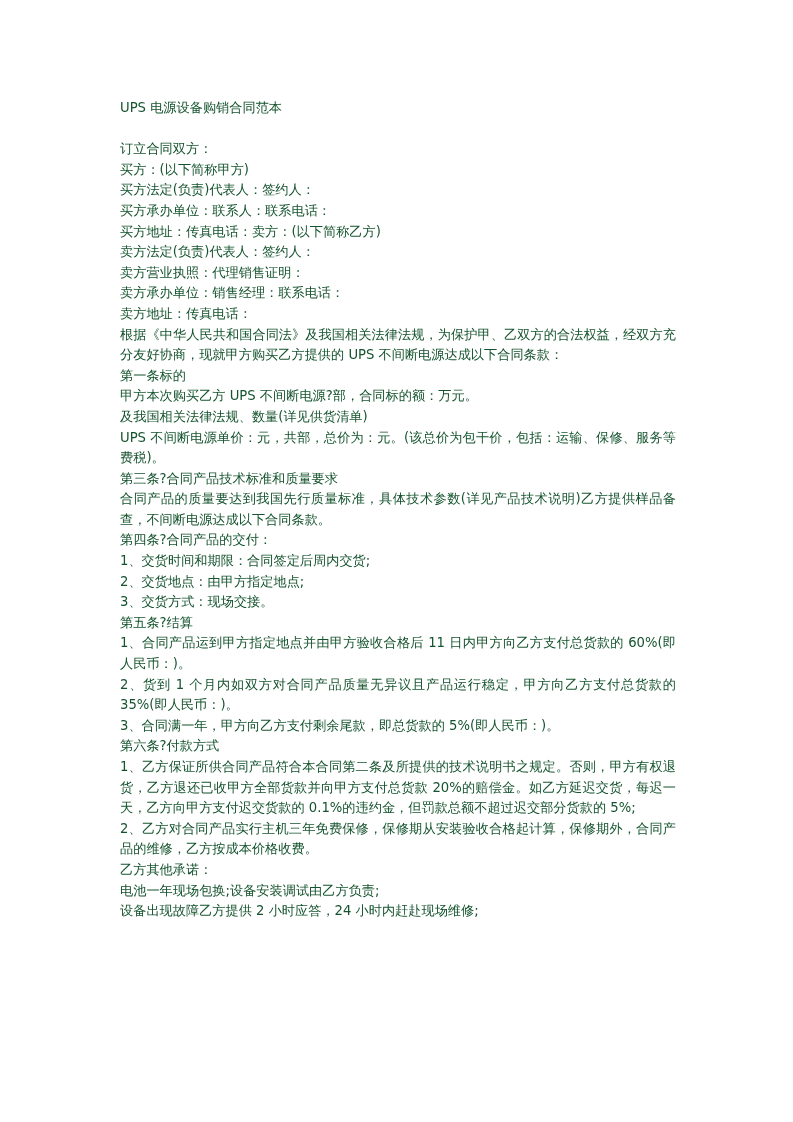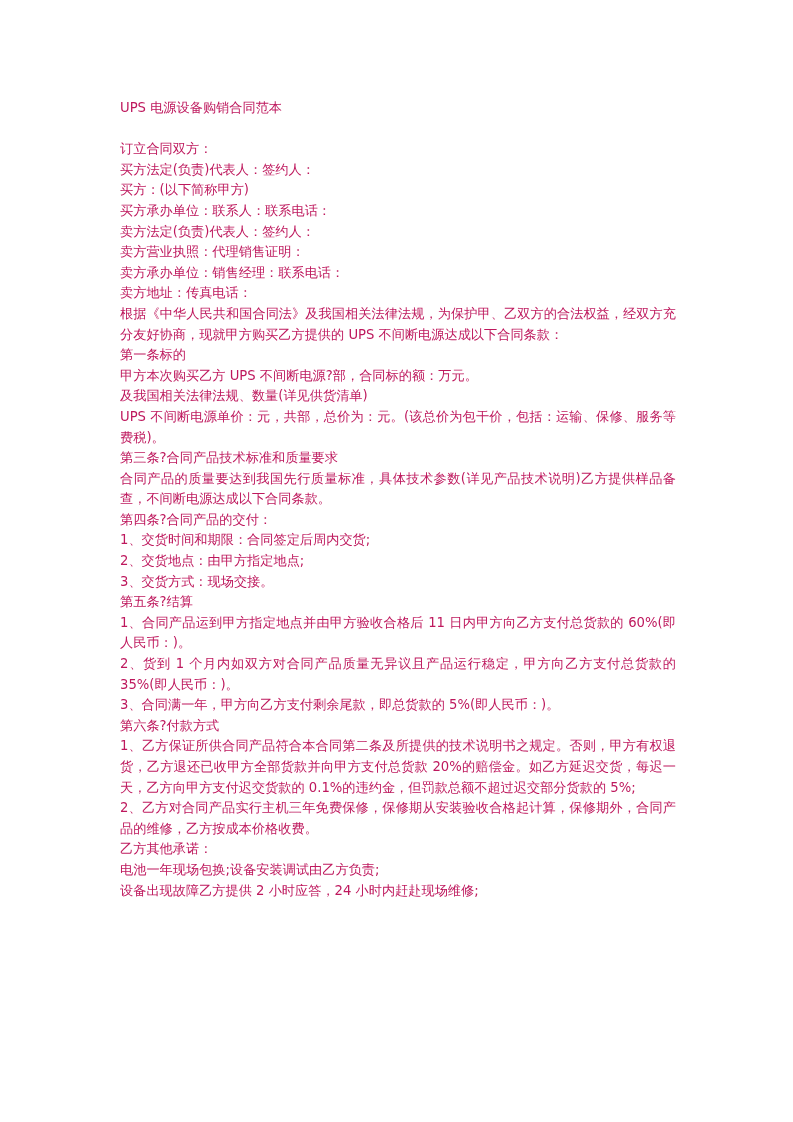--- a/index.html
+++ b/index.html
@@ -5,34 +5,35 @@
     html, body { margin: 0; padding: 0; background: #ffffff; }
     body { width: 793px; height: 1122px; position: relative; overflow: hidden; }
     .page {
       position: absolute;
       left: 120px;
       top: 98px;
       width: 556px;
       font-family: "DejaVu Sans", "Liberation Sans", sans-serif;
       font-size: 13.2px;
       line-height: 20.6px;
-      color: #be185d;
+      color: #14532d;
     }
     .title { margin: 0 0 20.6px 0; font-weight: normal; font-size: 13.2px; line-height: 20.6px; }
     p { margin: 0; text-align: justify; }
   </style>
 </head>
 <body>
 
 <div class="page">
   <div class="title">UPS 电源设备购销合同范本</div>
   <p>订立合同双方：</p>
+  <p>买方：(以下简称甲方)</p>
   <p>买方法定(负责)代表人：签约人：</p>
-  <p>买方：(以下简称甲方)</p>
   <p>买方承办单位：联系人：联系电话：</p>
+  <p>买方地址：传真电话：卖方：(以下简称乙方)</p>
   <p>卖方法定(负责)代表人：签约人：</p>
   <p>卖方营业执照：代理销售证明：</p>
   <p>卖方承办单位：销售经理：联系电话：</p>
   <p>卖方地址：传真电话：</p>
   <p>根据《中华人民共和国合同法》及我国相关法律法规，为保护甲、乙双方的合法权益，经双方充分友好协商，现就甲方购买乙方提供的 UPS 不间断电源达成以下合同条款：</p>
   <p>第一条标的</p>
   <p>甲方本次购买乙方 UPS 不间断电源?部，合同标的额：万元。</p>
   <p>及我国相关法律法规、数量(详见供货清单)</p>
   <p>UPS 不间断电源单价：元，共部，总价为：元。(该总价为包干价，包括：运输、保修、服务等费税)。</p>
   <p>第三条?合同产品技术标准和质量要求</p>

